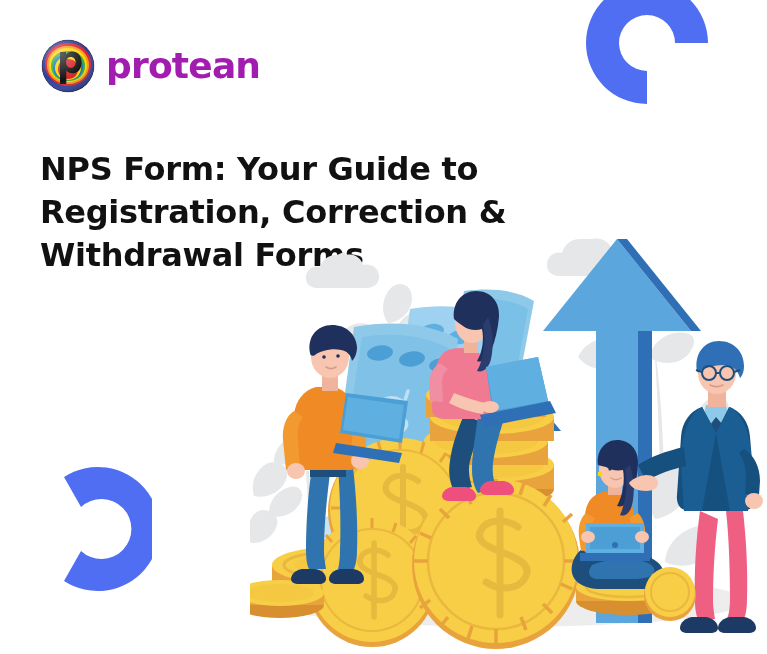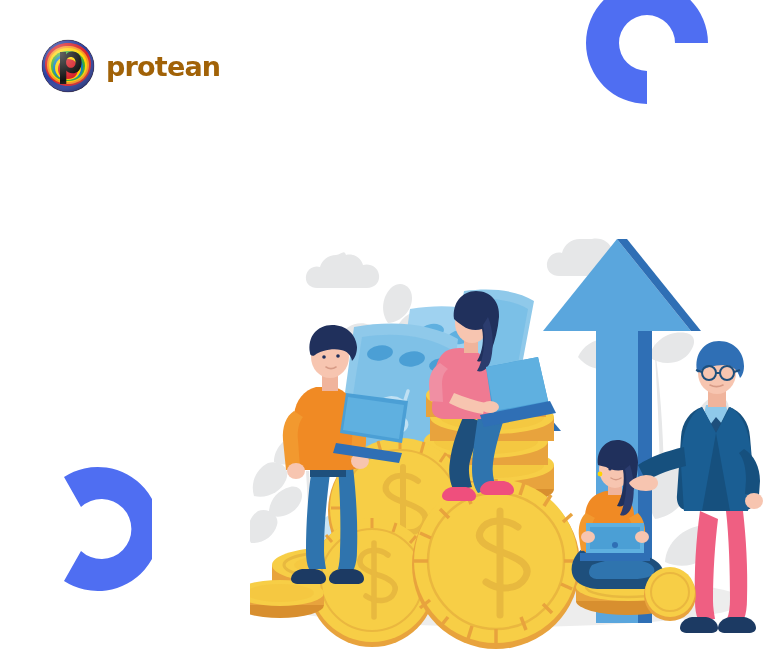--- a/index.html
+++ b/index.html
@@ -21,24 +21,24 @@
   #arc-bottom-left{ top:455px; left:34px; width:118px; height:148px; }
 
   
   #brand{
     position:absolute;
     left:40px; top:38px;
     display:flex; align-items:center; gap:10px;
   }
   #brand-mark{ width:56px; height:56px; display:block; }
   #brand-name{
-    font-size:27px;
+    font-size:36px;
     font-weight:700;
     letter-spacing:-0.8px;
-    color:#a16207;
+    color:#a21caf;
     line-height:1;
     font-family:"DejaVu Sans", sans-serif;
   }
 
   
   #headline{
     position:absolute;
     left:40px; top:148px;
     width:680px;
     margin:0;
@@ -111,20 +111,21 @@
 
           <path d="M20 14h6v2.6c1.4-2 3.6-3.1 6.2-3.1 5.6 0 9.4 4.4 9.4 10.9s-3.8 10.9-9.4 10.9c-2.4 0-4.5-1-5.9-2.7V46h-6.3V14zm6.1 10.4c0 3.1 2 5.3 4.8 5.3s4.7-2.2 4.7-5.3-1.9-5.3-4.7-5.3-4.8 2.2-4.8 5.3z" fill="#111111"></path>
           <rect x="0" y="0" width="56" height="56" fill="url(#globeShade)"></rect>
         </g>
         <circle cx="28" cy="28" r="26" fill="none" stroke="#000000" stroke-opacity="0.25" stroke-width="1"></circle>
       </svg>
     </span>
     <span id="brand-name">protean</span>
   </div>
 
+  <h1 id="headline">NPS Form: Your Guide to Registration, Correction &amp; Withdrawal Forms</h1>
 
   <div>
   <svg id="illustration" viewBox="0 0 517 429" aria-hidden="true">
 
     <g fill="#e6e7e8">
 
       <path d="M18 238c-12 6-18 20-14 33 13 3 27-4 32-16 5-12-6-20-18-17z"></path>
       <path d="M48 210c-14 2-24 14-24 27 13 6 28 1 34-11 5-11-3-18-10-16z"></path>
       <path d="M8 286c-10 7-13 21-7 32 12 1 23-7 26-18 3-10-9-18-19-14z"></path>
       <path d="M40 262c-13 3-22 15-21 28 13 5 27-2 32-14 4-11-4-16-11-14z"></path>

